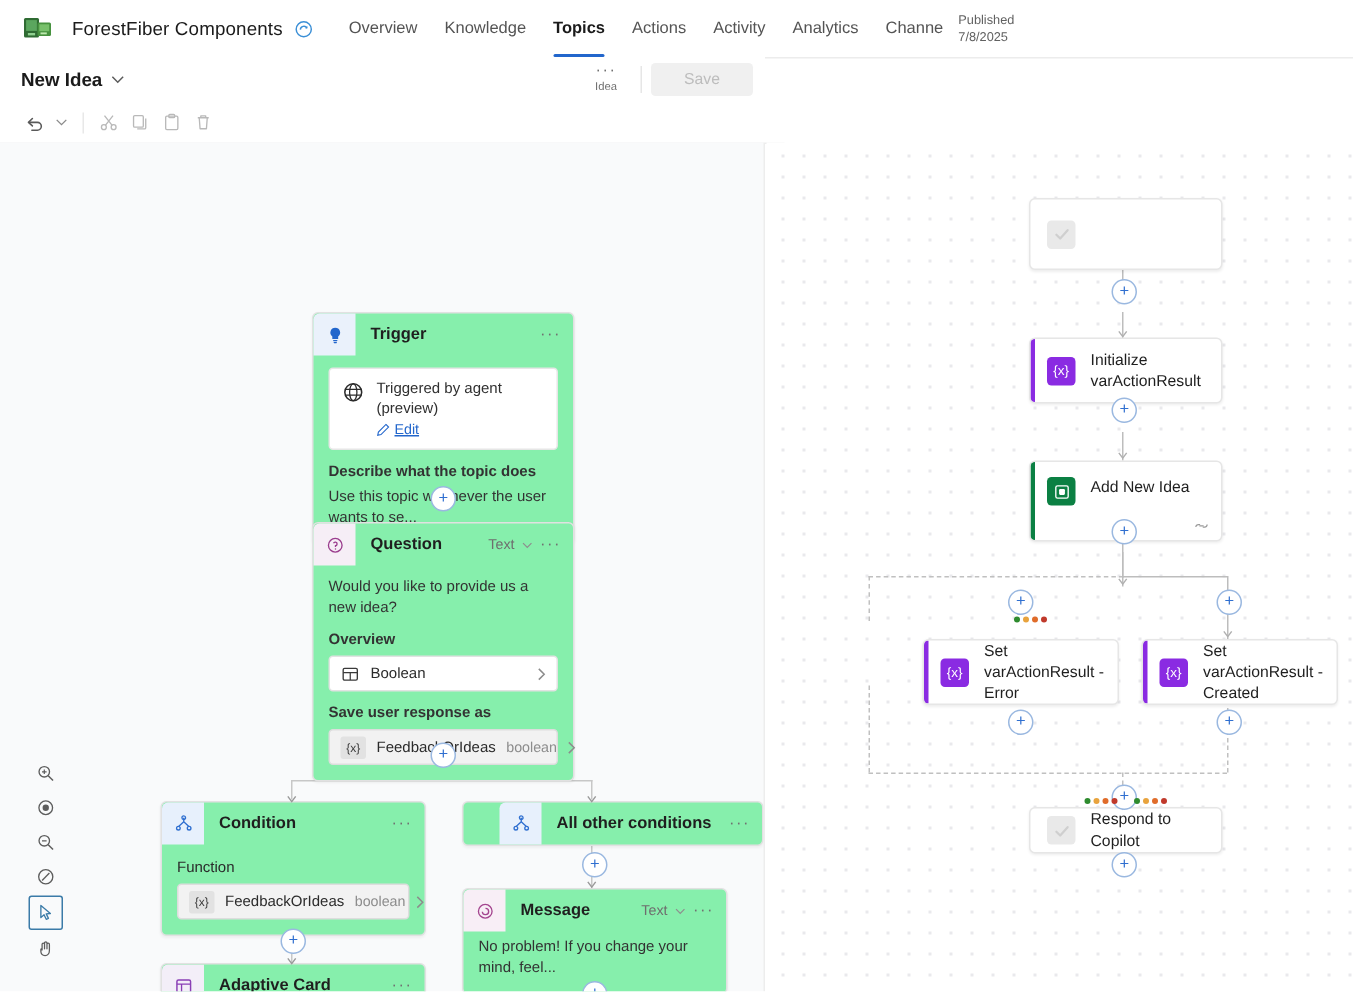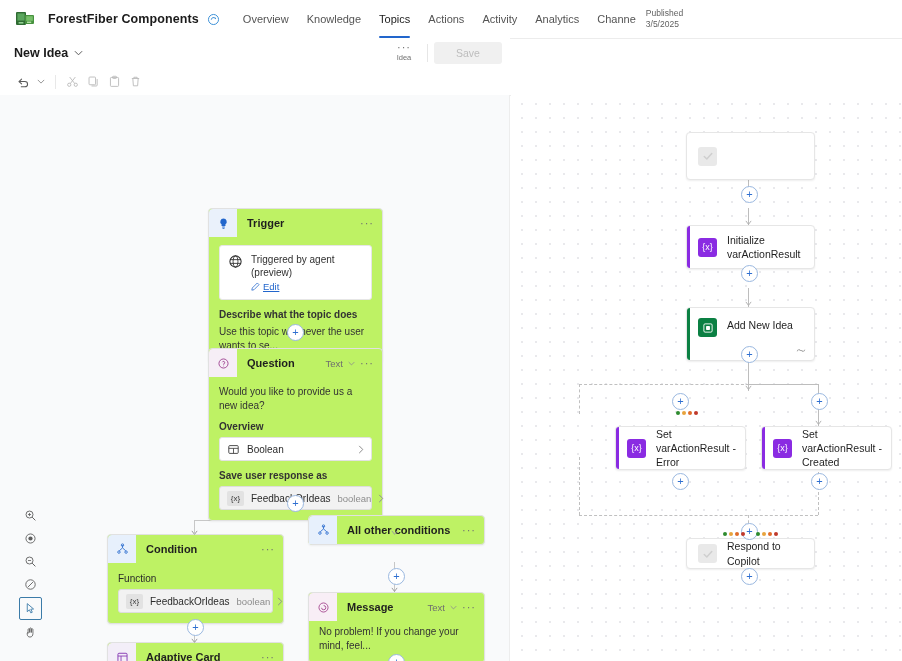--- a/index.html
+++ b/index.html
@@ -12,28 +12,28 @@
   .app{position:relative;width:902px;height:661px;}
 
   
   .header{
     position:absolute;left:0;top:0;width:902px;height:38px;
     background:#fff;border-bottom:1px solid #ececec;
     display:flex;align-items:center;
   }
   .brand{display:flex;align-items:center;gap:8px;padding-left:14px;}
   .brand-logo{width:26px;height:20px;position:relative;flex:none;}
-  .brand-name{font-size:12.5px;font-weight:bold;color:#1b1b1b;letter-spacing:.1px;white-space:nowrap;}
+  .brand-name{font-size:12.5px;font-weight:normal;color:#1b1b1b;letter-spacing:.1px;white-space:nowrap;}
   .brand-sync{width:13px;height:13px;flex:none;}
   .nav{display:flex;align-items:center;gap:0;margin-left:14px;height:38px;}
   .nav-item{
     position:relative;height:38px;display:flex;align-items:center;
     padding:0 9px;font-size:11px;color:#545454;white-space:nowrap;cursor:pointer;
   }
-  .nav-item.active{color:#1b1b1b;font-weight:normal;}
+  .nav-item.active{color:#1b1b1b;font-weight:bold;}
   .nav-item.active::after{
     content:"";position:absolute;left:9px;right:9px;bottom:0;height:2px;
     background:#2266cc;border-radius:1px;
   }
   .published{
     margin-left:1px;font-size:8.5px;color:#616161;line-height:1.25;text-align:left;white-space:nowrap;
   }
 
   
   .subheader{
@@ -77,21 +77,21 @@
     background:#f9fafb;overflow:hidden;
   }
   .left-canvas::after{
     content:"";position:absolute;right:0;top:0;width:1px;height:566px;background:#ededed;
   }
   
   .spine{position:absolute;width:1px;background:#c7c7c7;}
   .hline{position:absolute;height:1px;background:#c7c7c7;}
 
   .node{
-    position:absolute;background:#bef264;border:1px solid #e1e1e1;border-radius:4px;
+    position:absolute;background:#86efac;border:1px solid #e1e1e1;border-radius:4px;
     box-shadow:0 1px 2px rgba(0,0,0,.05);
   }
   .node-head{display:flex;align-items:center;height:28px;}
   .node-icon{
     width:28px;height:28px;display:flex;align-items:center;justify-content:center;flex:none;
     border-top-left-radius:4px;
   }
   .node-icon.trigger{background:#eaf1fb;color:#2266cc;}
   .node-icon.question{background:#f6eef6;color:#9b3d8e;}
   .node-icon.condition{background:#e7f0fc;color:#2f6fd0;}
@@ -227,21 +227,21 @@
       <div class="nav-item">Overview</div>
       <div class="nav-item">Knowledge</div>
       <div class="nav-item active">Topics</div>
       <div class="nav-item">Actions</div>
       <div class="nav-item">Activity</div>
       <div class="nav-item">Analytics</div>
       <div class="nav-item">Channe</div>
     </div>
     <div class="published">
       <div>Published</div>
-      <div>3/5/2025</div>
+      <div>7/8/2025</div>
     </div>
   </div>
 
   <div class="subheader">
     <div class="topic-title">New Idea</div>
     <div class="topic-chev">
       <svg width="9" height="6" viewBox="0 0 10 6">
           <path d="M1 1 L5 5 L9 1" fill="none" stroke="#5a5a5a" stroke-width="1.1"></path>
         </svg>
     </div>
@@ -454,21 +454,21 @@
           <span class="vartype">boolean</span>
           <span class="parrow">
             <svg width="6" height="9" viewBox="0 0 6 10">
                 <path d="M1 1 L5 5 L1 9" fill="none" stroke="#8c8c8c" stroke-width="1.1"></path>
               </svg>
           </span>
         </div>
       </div>
     </div>
 
-    <div class="node" style="left:308px;top:420px;width:175px;">
+    <div class="node" style="left:308px;top:439px;width:175px;padding-left:24px;">
       <div class="node-head">
         <div class="node-icon condition">
           <svg width="13" height="13" viewBox="0 0 16 16">
             <path d="M8 2.6 V6 M8 6 L4 9.6 M8 6 L12 9.6" fill="none" stroke="#2f6fd0" stroke-width="1.1"></path>
             <circle cx="8" cy="2.6" r="1.5" fill="none" stroke="#2f6fd0" stroke-width="1.1"></circle>
             <circle cx="3.6" cy="11.2" r="1.5" fill="none" stroke="#2f6fd0" stroke-width="1.1"></circle>
             <circle cx="12.4" cy="11.2" r="1.5" fill="none" stroke="#2f6fd0" stroke-width="1.1"></circle>
           </svg>
         </div>
         <div class="node-title">All other conditions</div>

